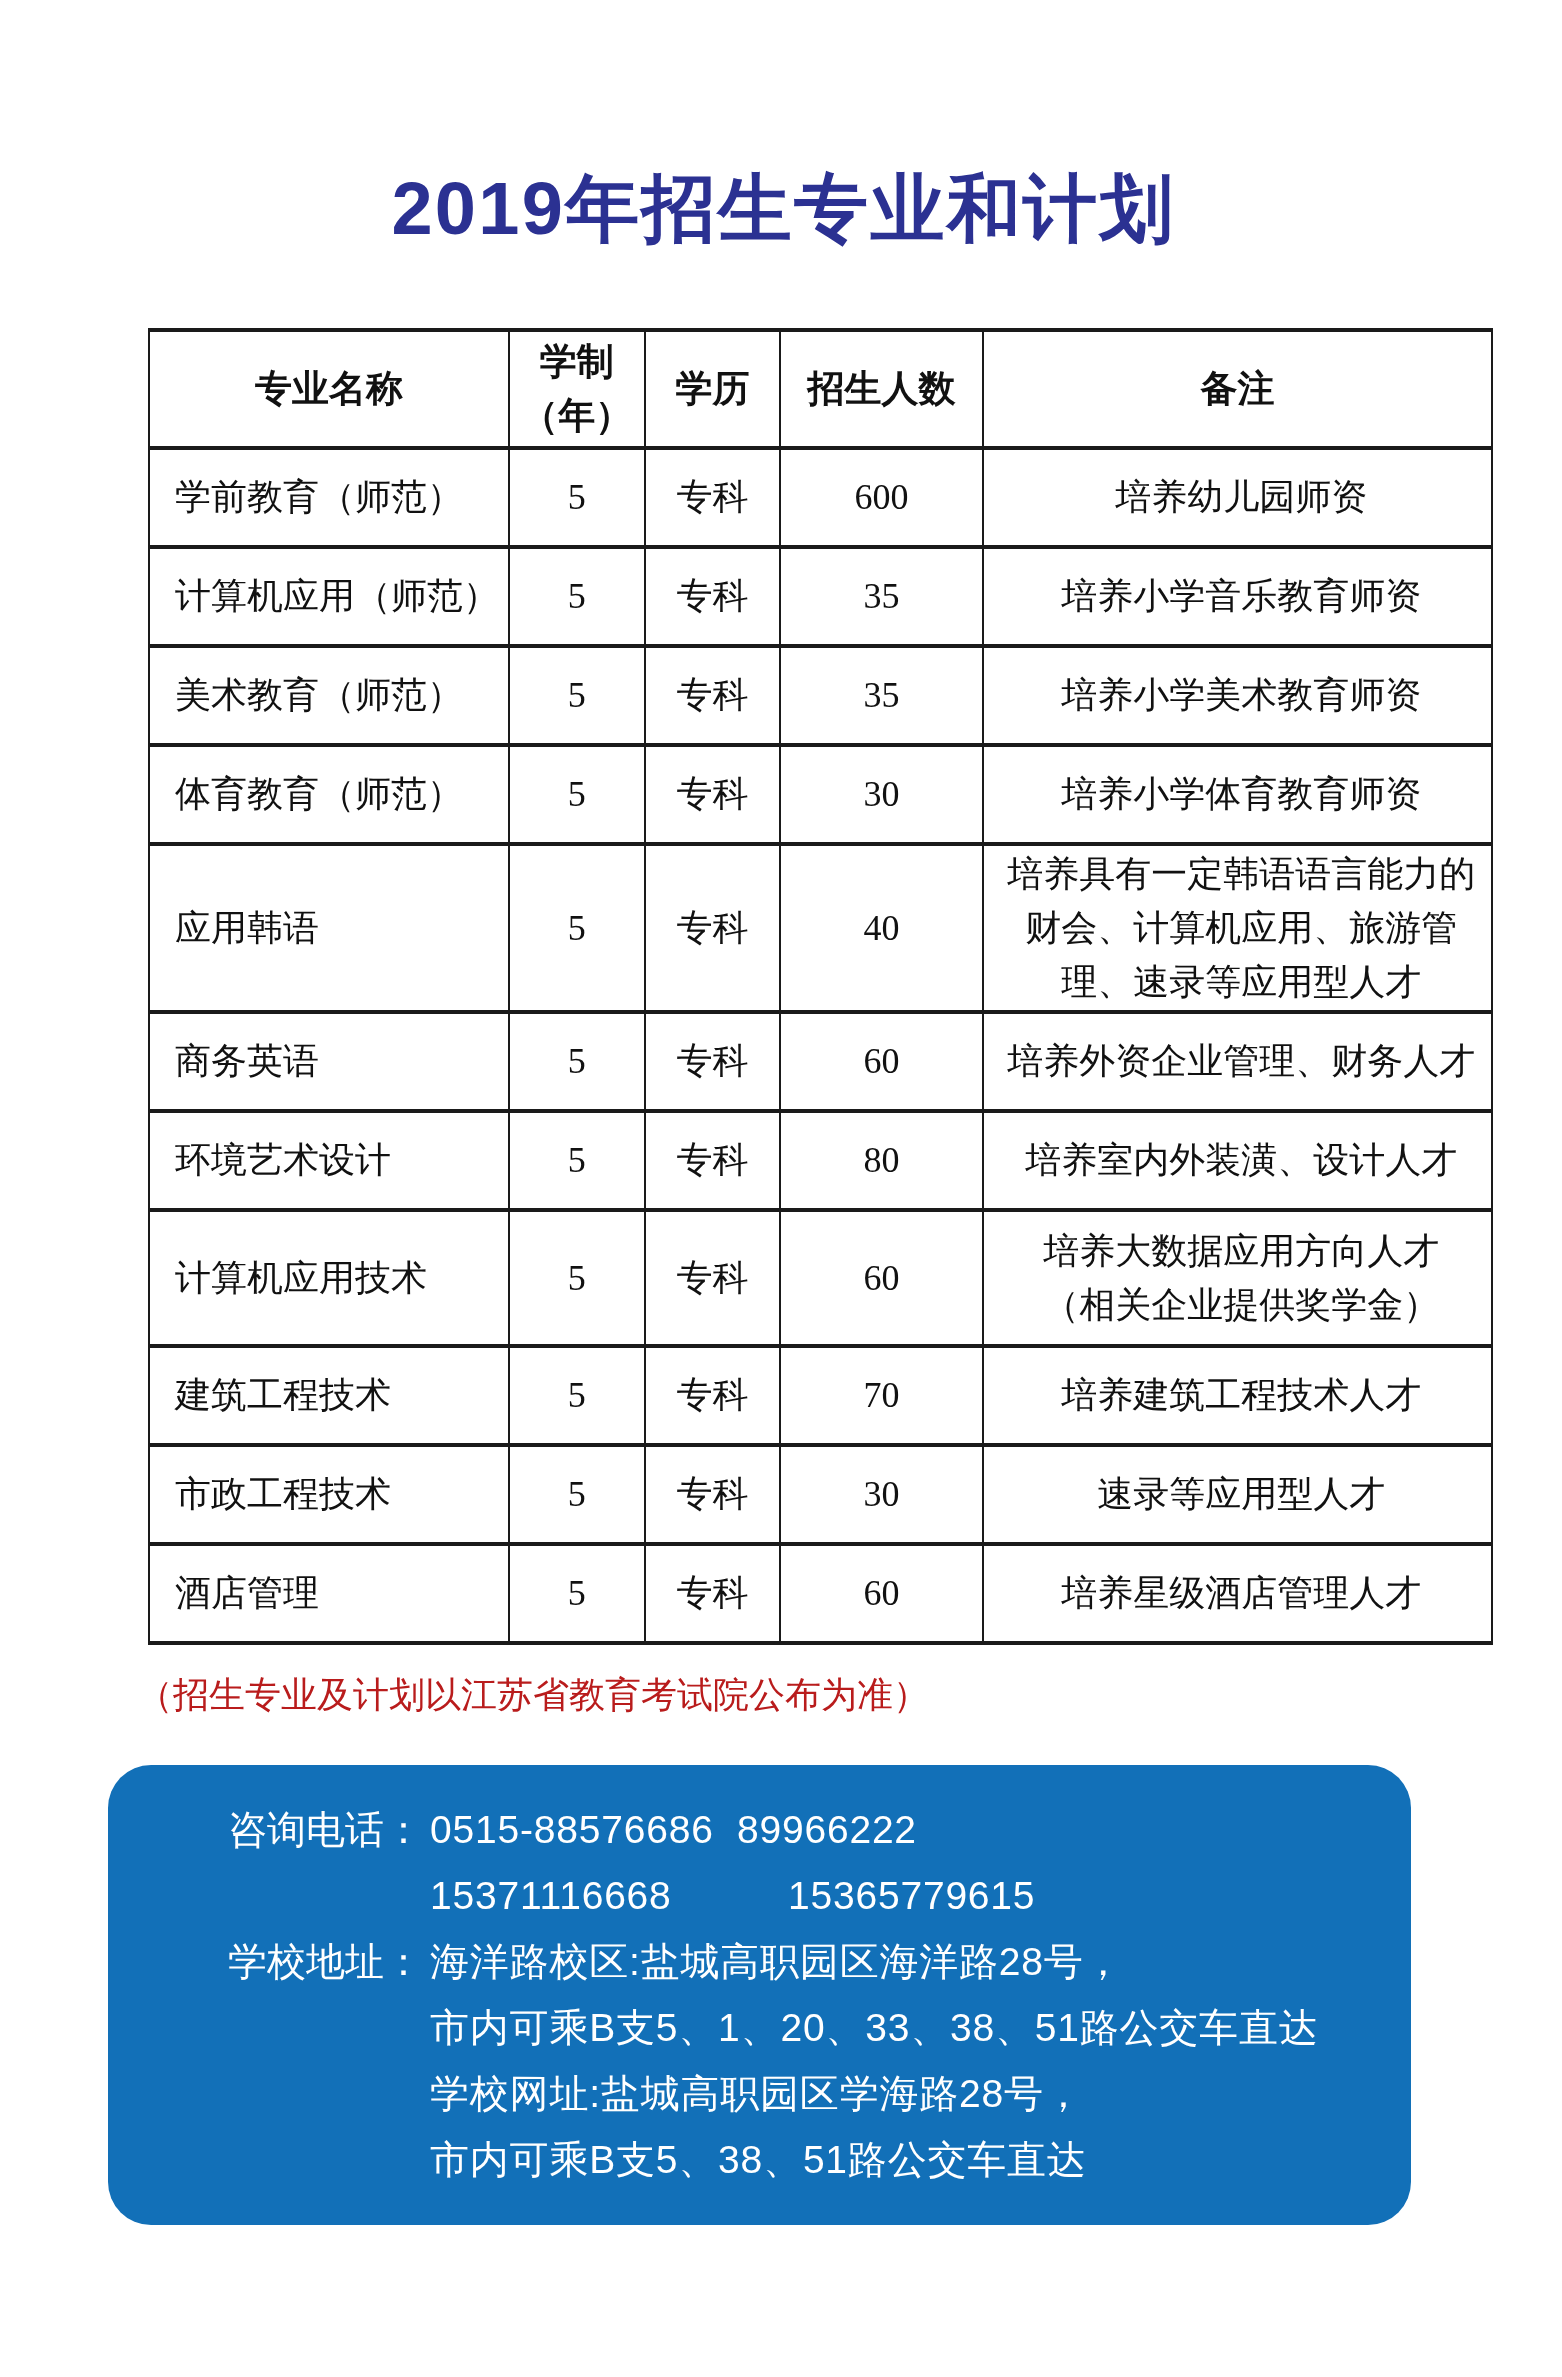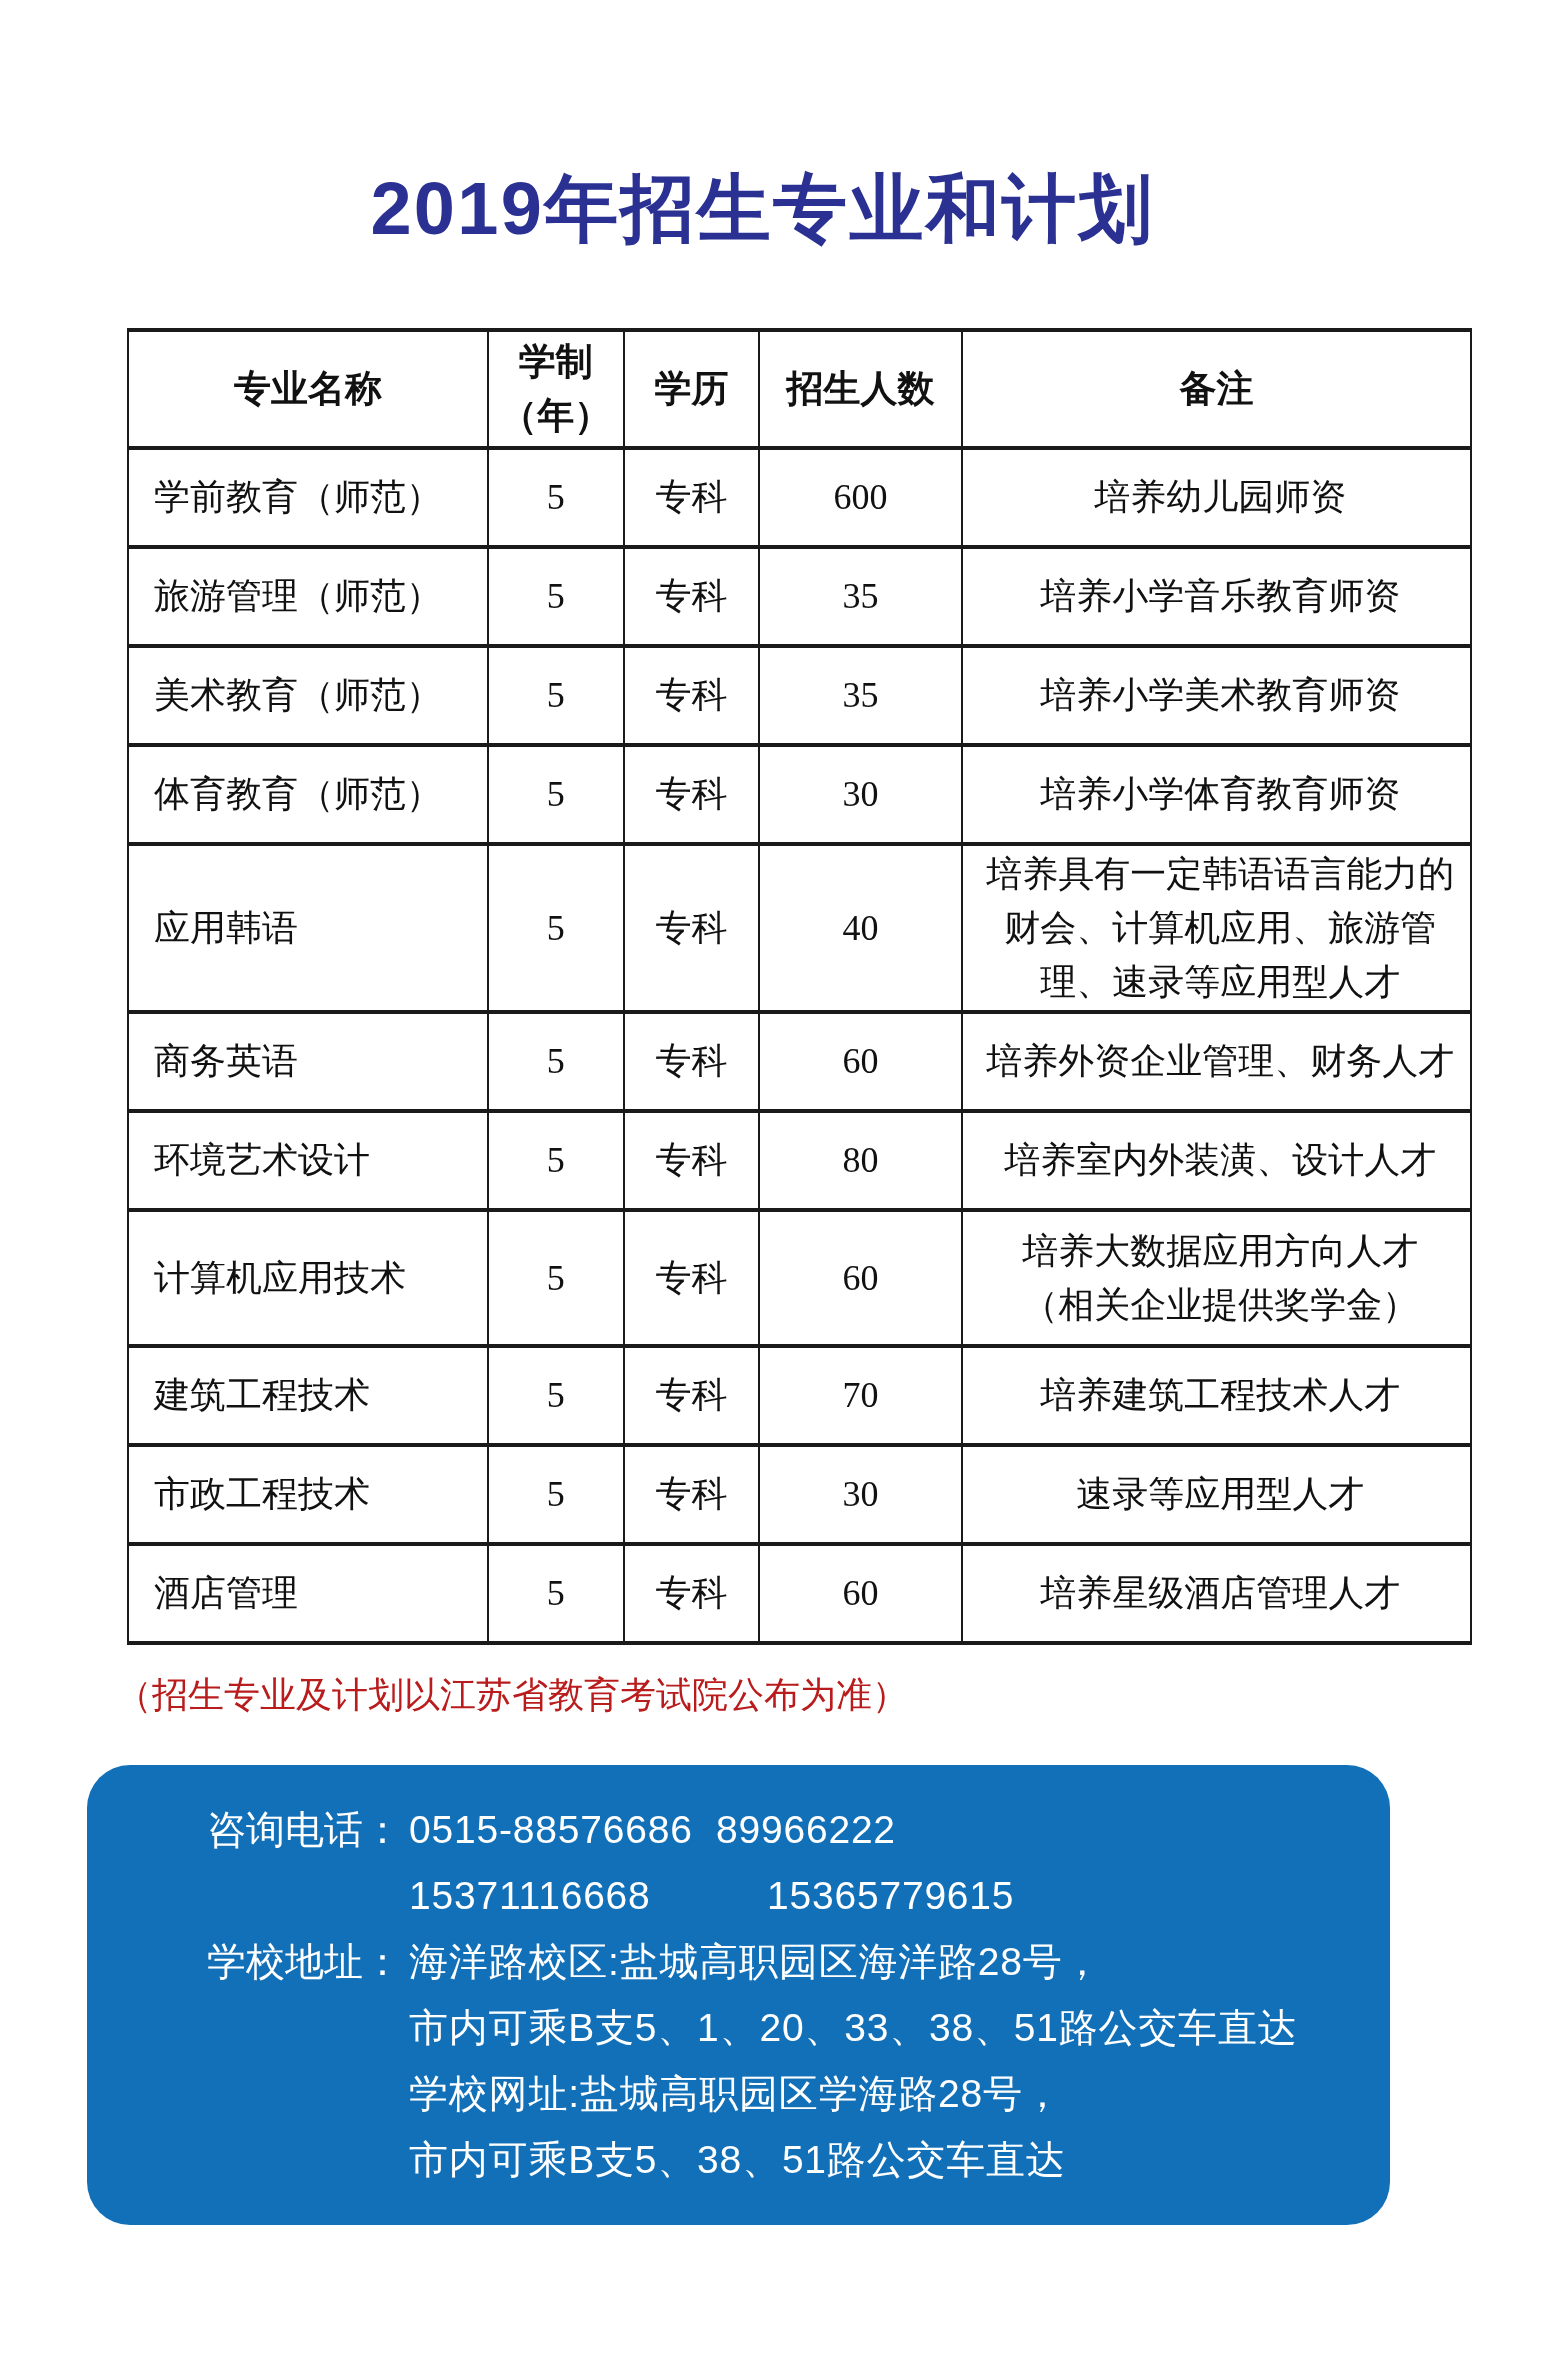--- a/index.html
+++ b/index.html
@@ -8,20 +8,21 @@
     height: 2377px;
     background: #ffffff;
     font-family: "Liberation Serif", serif;
     color: #111111;
   }
   .page {
     position: relative;
     width: 1525px;
     height: 2377px;
     overflow: hidden;
+    margin-left: 21px;
   }
   .title {
     margin: 0;
     padding-top: 168px;
     text-align: center;
     font-family: "Liberation Sans", sans-serif;
     font-weight: bold;
     font-size: 74px;
     line-height: 1.12;
     color: #2b3192;
@@ -122,21 +123,21 @@
       </thead>
       <tbody>
         <tr class="r-std">
           <td class="name">学前教育（师范）</td>
           <td class="ctr">5</td>
           <td class="ctr">专科</td>
           <td class="ctr">600</td>
           <td class="remark">培养幼儿园师资</td>
         </tr>
         <tr class="r-std">
-          <td class="name">旅游管理（师范）</td>
+          <td class="name">计算机应用（师范）</td>
           <td class="ctr">5</td>
           <td class="ctr">专科</td>
           <td class="ctr">35</td>
           <td class="remark">培养小学音乐教育师资</td>
         </tr>
         <tr class="r-std">
           <td class="name">美术教育（师范）</td>
           <td class="ctr">5</td>
           <td class="ctr">专科</td>
           <td class="ctr">35</td>

